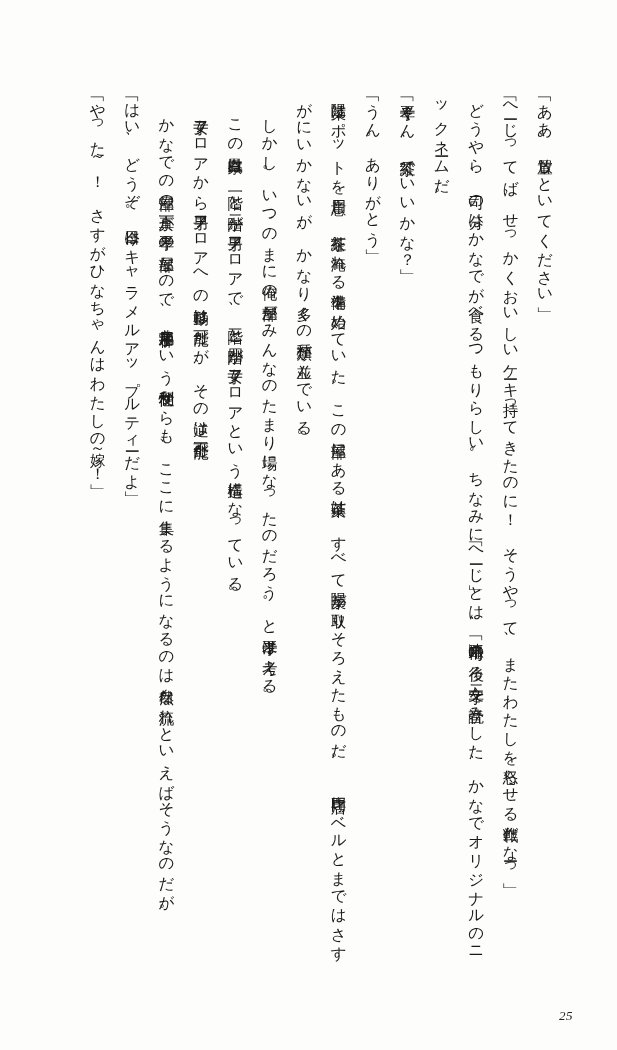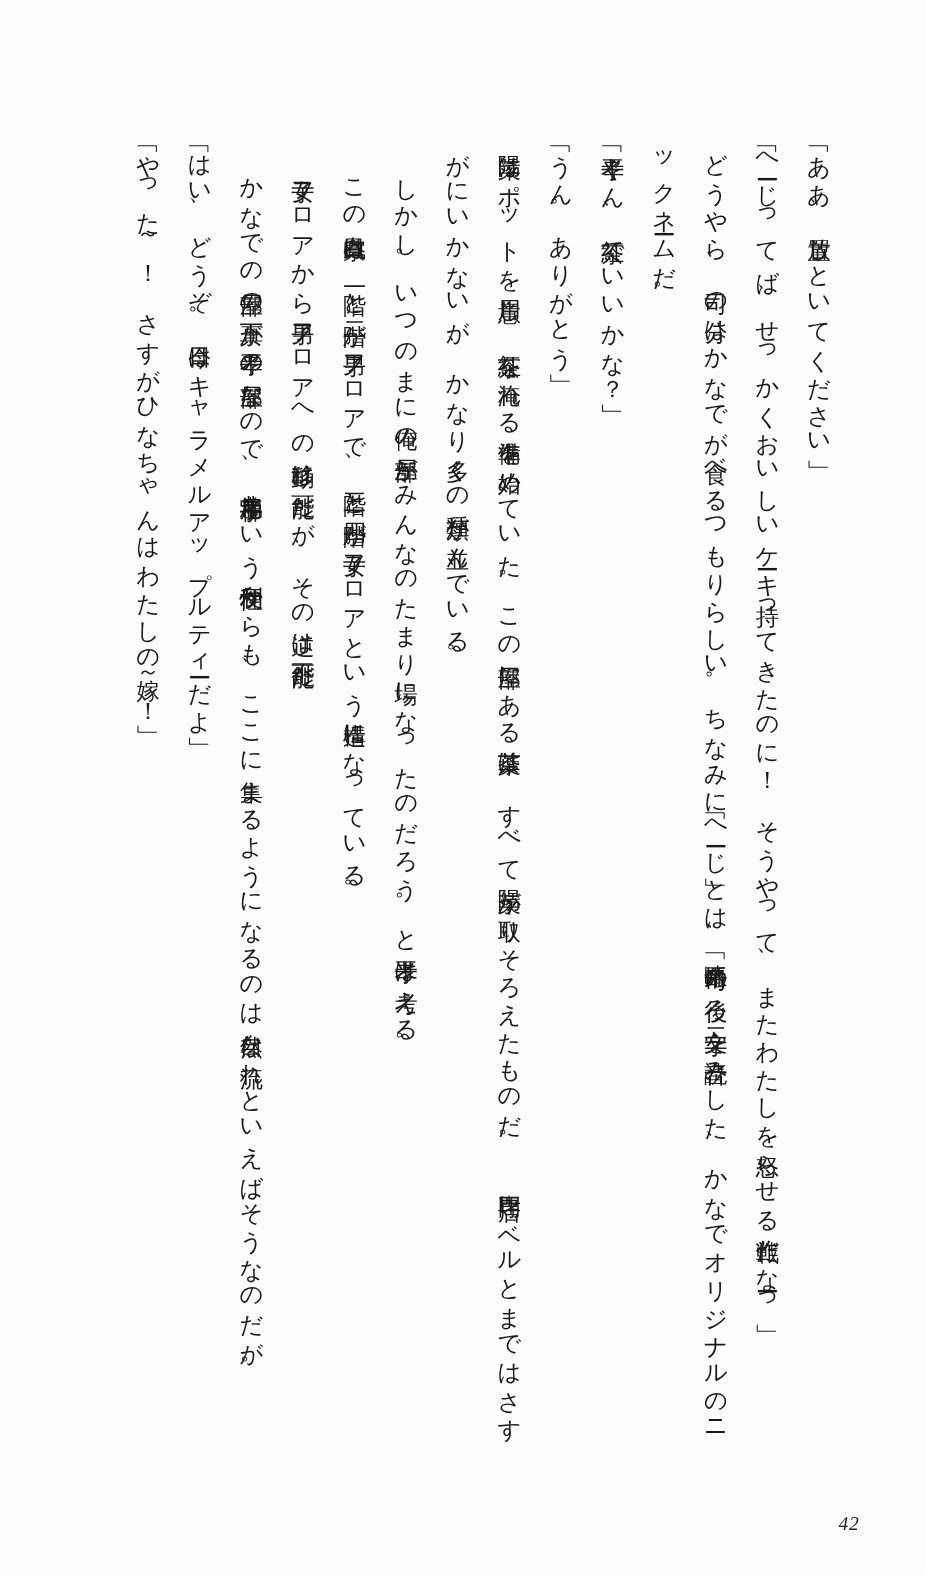--- a/index.html
+++ b/index.html
@@ -70,15 +70,15 @@
     <p class="para">「うん。ありがとう」</p>
     <p class="para">陽菜はポットを用意し、紅茶を淹れる準備を始めていた。この部屋にある茶葉は、すべて陽菜が取りそろえたものだ。　専門店レベルとまではさすがにいかないが、かなり多くの種類が並んでいる。</p>
     <p class="para indent">しかし。いつのまに俺の部屋がみんなのたまり場になったのだろう。と孝平は考える。</p>
     <p class="para indent">この白鳳寮は、一階と二階が男子フロアで、三階と四階が女子フロアという構造になっている。</p>
     <p class="para indent">女子フロアから男子フロアへの移動は可能だが、その逆は不可能だ。</p>
     <p class="para indent">かなでの部屋の真下が孝平の部屋なので、非常用梯子という利便性からも、ここに集まるようになるのは自然な流れといえばそうなのだが。</p>
     <p class="para">「はい、どうぞ。今日はキャラメルアップルティーだよ」</p>
     <p class="para">「やった～！　さすがひなちゃんはわたしの嫁～！」</p>
   </div>
 
-  <div class="page-number">42</div>
+  <div class="page-number">25</div>
 
 </div>
 
 </body></html>

